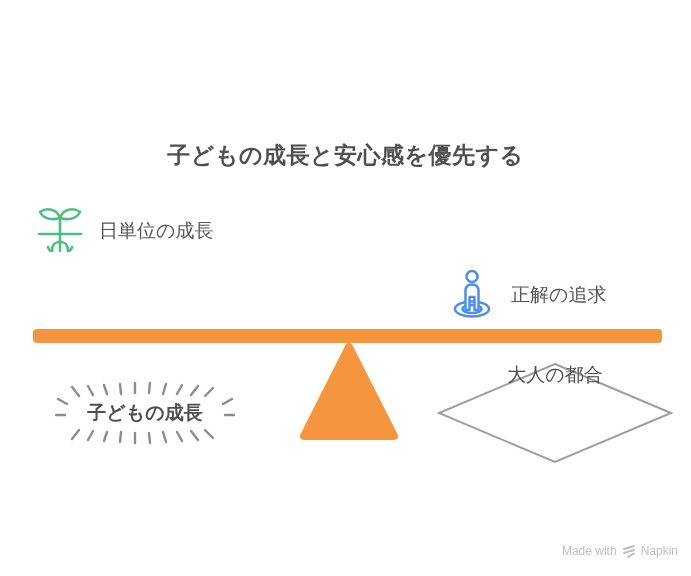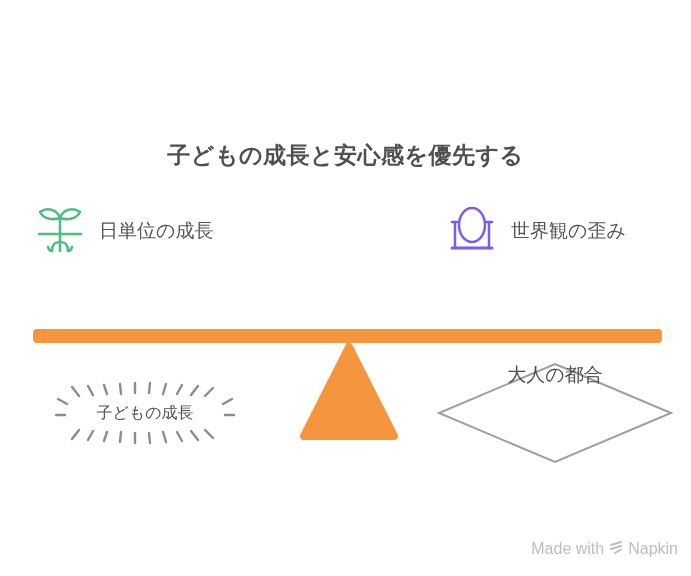--- a/index.html
+++ b/index.html
@@ -22,29 +22,29 @@
   .icon{width:56px;height:56px;display:flex;align-items:center;justify-content:center;flex:0 0 56px;}
   .feature .label{font-size:19px;color:#555;white-space:nowrap;}
 
   .beam{position:absolute;left:33px;top:329px;width:629px;height:14px;
     background:var(--orange);border-radius:4px;}
   .fulcrum{position:absolute;left:299px;top:341px;}
 
   .burst{position:absolute;left:55px;top:378px;width:180px;height:70px;
     display:flex;align-items:center;justify-content:center;}
   .burst svg{position:absolute;inset:0;}
-  .burst .pan-label{position:relative;font-size:16px;color:var(--text);white-space:nowrap;}
+  .burst .pan-label{position:relative;font-size:19px;color:var(--text);white-space:nowrap;font-weight:bold;}
 
   .diamond{position:absolute;left:437px;top:362px;width:236px;height:102px;
     display:flex;align-items:flex-start;justify-content:center;}
   .diamond svg{position:absolute;inset:0;}
   .diamond .pan-label{position:relative;font-size:19px;color:var(--text);white-space:nowrap;}
 
-  .footer{position:absolute;right:13px;bottom:18px;display:flex;align-items:flex-start;gap:5px;
-    font-size:16px;color:var(--footer);margin-top:12px;}
+  .footer{position:absolute;right:13px;bottom:18px;display:flex;align-items:flex-end;gap:5px;
+    font-size:12px;color:var(--footer);margin-top:12px;}
   .footer .logo{display:flex;align-items:center;}
 </style>
 </head>
 <body>
 
 <div class="canvas">
 
   <h1 class="title">子どもの成長と安心感を優先する</h1>
 
   <div class="feature l row1">
@@ -59,34 +59,32 @@
         <path d="M28,39 C33,39 36,41 36,48"></path>
         <path d="M28,39 V48"></path>
         <path d="M20,48 Q17,48 16,44"></path>
         <path d="M36,48 Q39,48 40,44"></path>
       </svg>
     </span>
     <span class="label">日単位の成長</span>
   </div>
 
 
-  <div class="feature r row1">
+
+  <div class="feature r row2">
     <span class="icon">
-      <svg width="56" height="56" viewBox="0 0 56 56" fill="none" stroke="var(--purple)" stroke-width="2.5" stroke-linecap="round" stroke-linejoin="round">
-        <ellipse cx="28" cy="22" rx="13" ry="17"></ellipse>
-        <path d="M11,20 V45"></path>
-        <path d="M45,20 V45"></path>
-        <path d="M8,19 H14"></path>
-        <path d="M42,19 H48"></path>
-        <path d="M8,45 H48" stroke-width="3"></path>
+      <svg width="56" height="56" viewBox="0 0 56 56" fill="none" stroke="var(--blue)" stroke-width="2.5" stroke-linecap="round" stroke-linejoin="round">
+        <ellipse cx="28" cy="42" rx="17" ry="7.5"></ellipse>
+        <ellipse cx="28" cy="42" rx="9.5" ry="4"></ellipse>
+        <path d="M21.5,43 V24 C21.5,19 24,17.5 28,17.5 C32,17.5 34.5,19 34.5,24 V43 H30.5 V30 H25.5 V43 Z" fill="#ffffff"></path>
+        <circle cx="28" cy="9.5" r="5.5" fill="#ffffff"></circle>
       </svg>
     </span>
-    <span class="label">世界観の歪み</span>
+    <span class="label">正解の追求</span>
   </div>
-
 
   <div class="beam"></div>
 
   <svg class="fulcrum" width="100" height="100" viewBox="0 0 100 100">
     <polygon points="50,6 95,95 5,95" fill="var(--orange)" stroke="var(--orange)" stroke-width="8" stroke-linejoin="round"></polygon>
   </svg>
 
   <div class="burst">
     <svg width="180" height="70" viewBox="0 0 180 70" fill="none" stroke="var(--ray)" stroke-width="2.4" stroke-linecap="round">
       <path d="M24,18 L17,9"></path>

